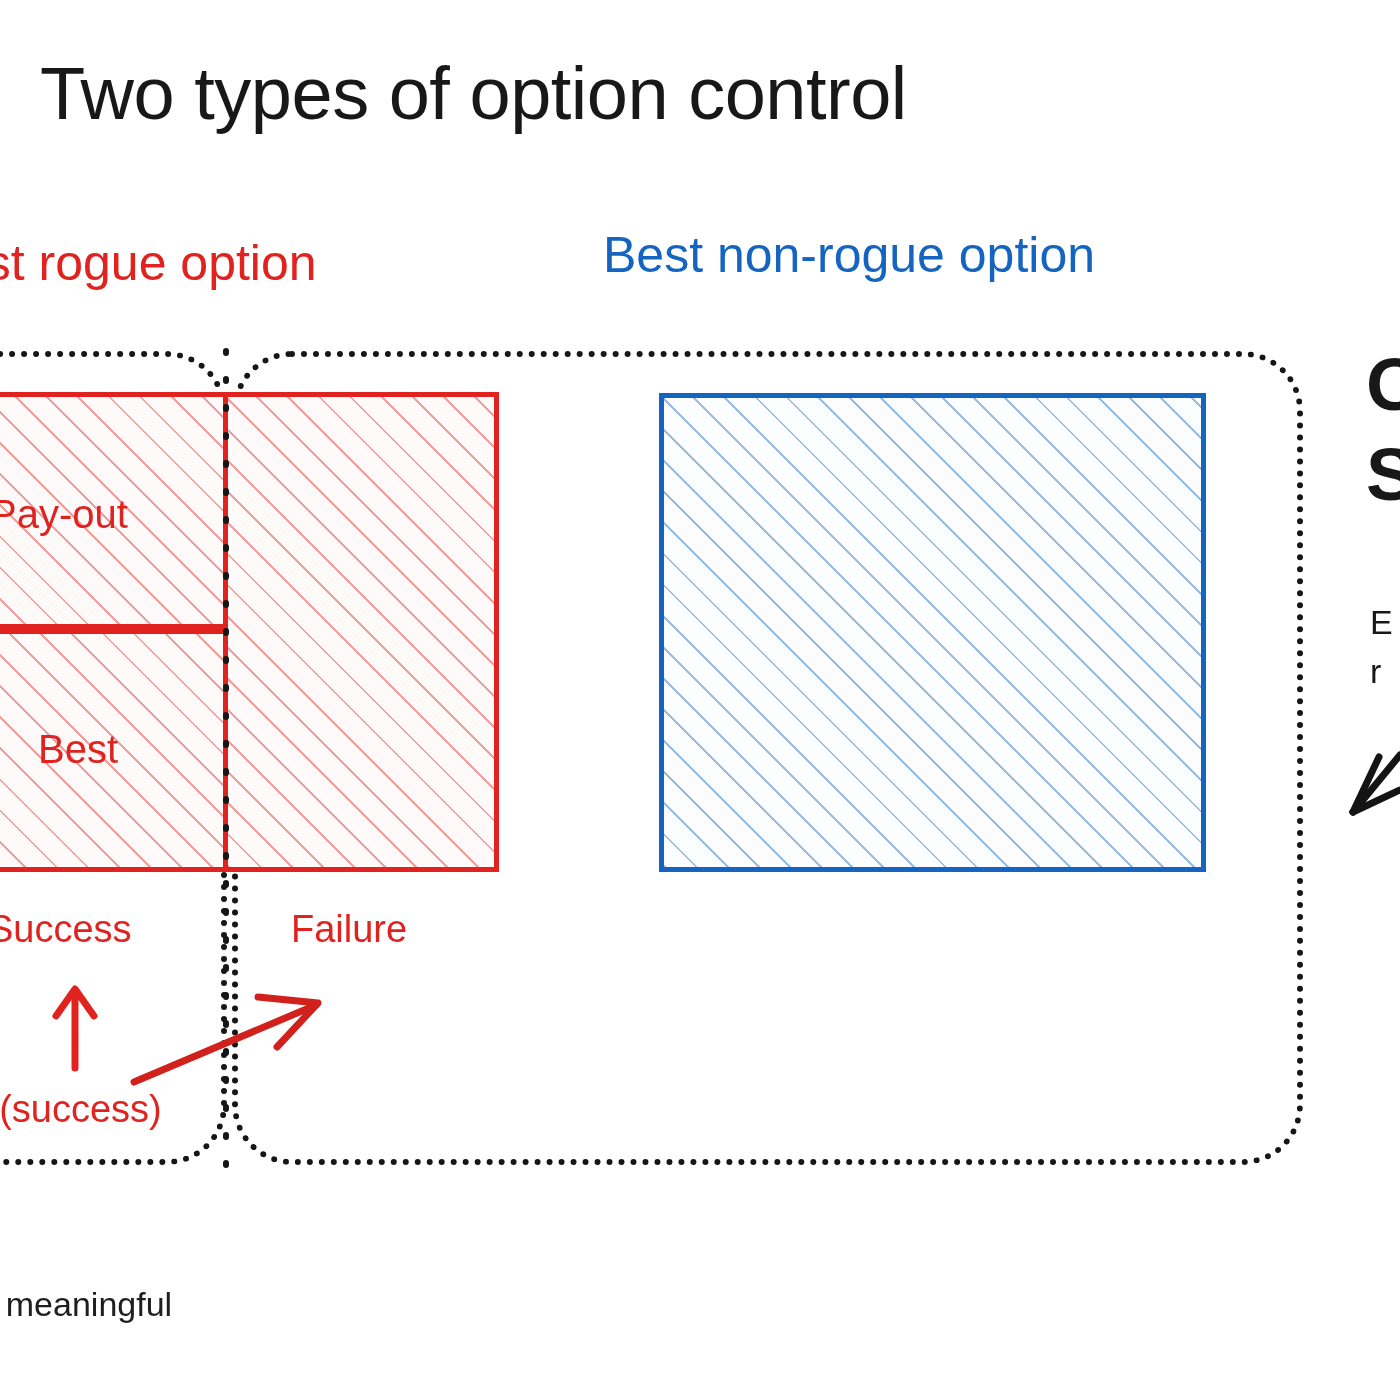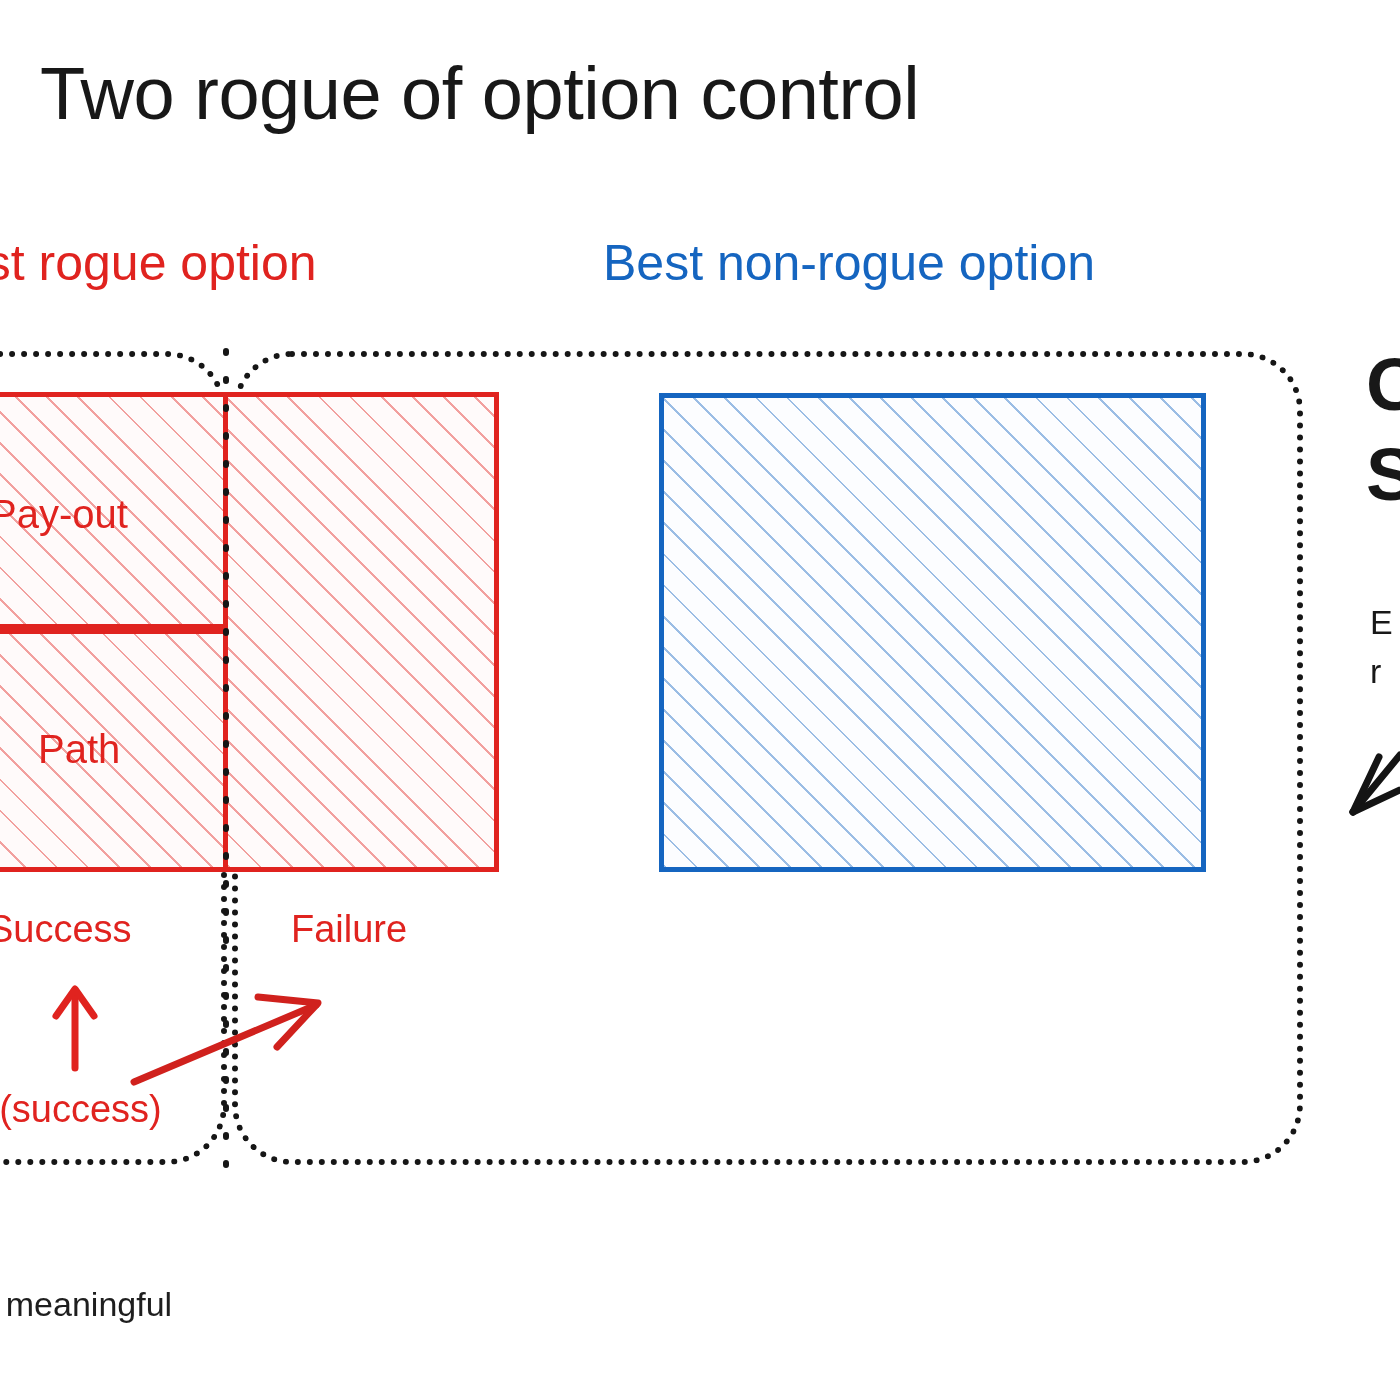--- a/index.html
+++ b/index.html
@@ -38,21 +38,21 @@
     line-height: 1.05;
     white-space: nowrap;
   }
   #heading-rogue {
     left: -42px;
     top: 237px;
     color: #e0231f;
   }
   #heading-nonrogue {
     left: 603px;
-    top: 237px;
+    top: 229px;
     color: #1565c0;
   }
 
   
   .dotted-group {
     position: absolute;
     border: 6px dotted #161616;
     border-radius: 60px;
     box-sizing: border-box;
     background: transparent;
@@ -183,34 +183,34 @@
     width: 1400px;
     height: 1400px;
     pointer-events: none;
   }
 </style>
 </head>
 <body>
 
 <div id="slide">
 
-  <div id="title">Two rogue of option control</div>
+  <div id="title">Two types of option control</div>
 
   <div class="dotted-group" id="group-rogue"></div>
   <div class="dotted-group" id="group-nonrogue"></div>
 
   <div class="col-heading" id="heading-rogue">est rogue option</div>
   <div class="col-heading" id="heading-nonrogue">Best non-rogue option</div>
 
   <div class="hatch-red" id="red-box-payout"></div>
   <div class="hatch-red" id="red-box-path"></div>
   <div class="hatch-red" id="red-box-failure"></div>
 
   <div class="box-label-red" id="label-payout">Pay-out</div>
-  <div class="box-label-red" id="label-path">Path</div>
+  <div class="box-label-red" id="label-path">Best</div>
 
   <div id="blue-box"></div>
 
   <div class="axis-label-red" id="label-success">Success</div>
   <div class="axis-label-red" id="label-failure">Failure</div>
   <div class="axis-label-red" id="label-psuccess">o(success)</div>
 
   <div id="right-heading">O
 S</div>
   <div id="right-body">E

